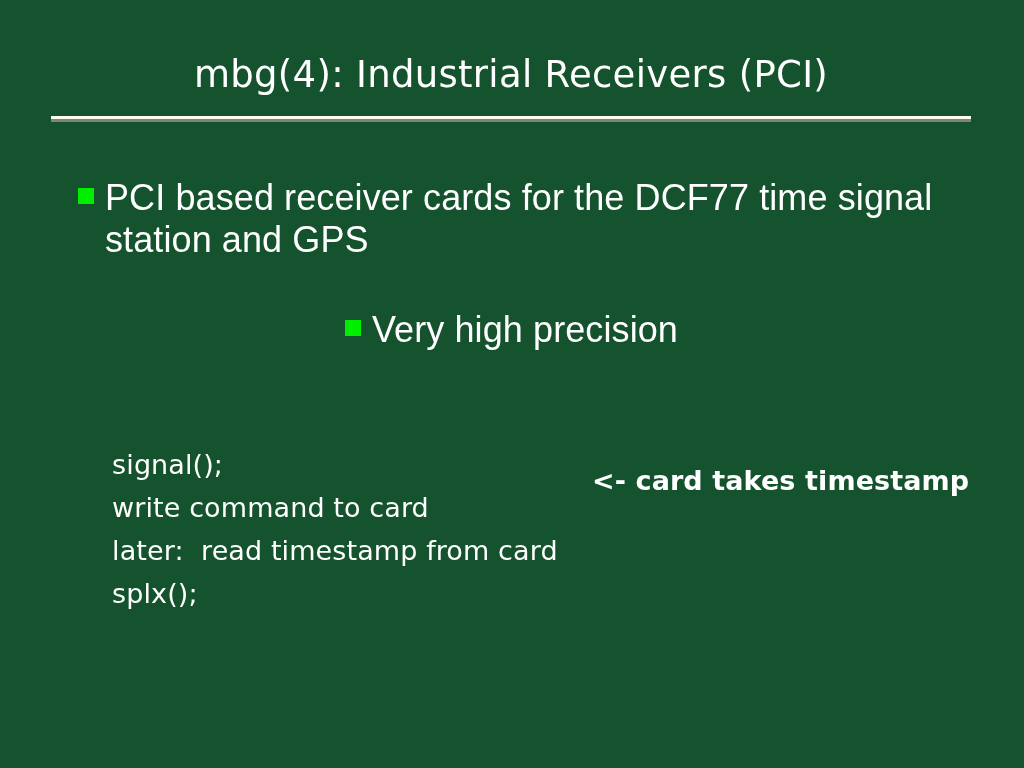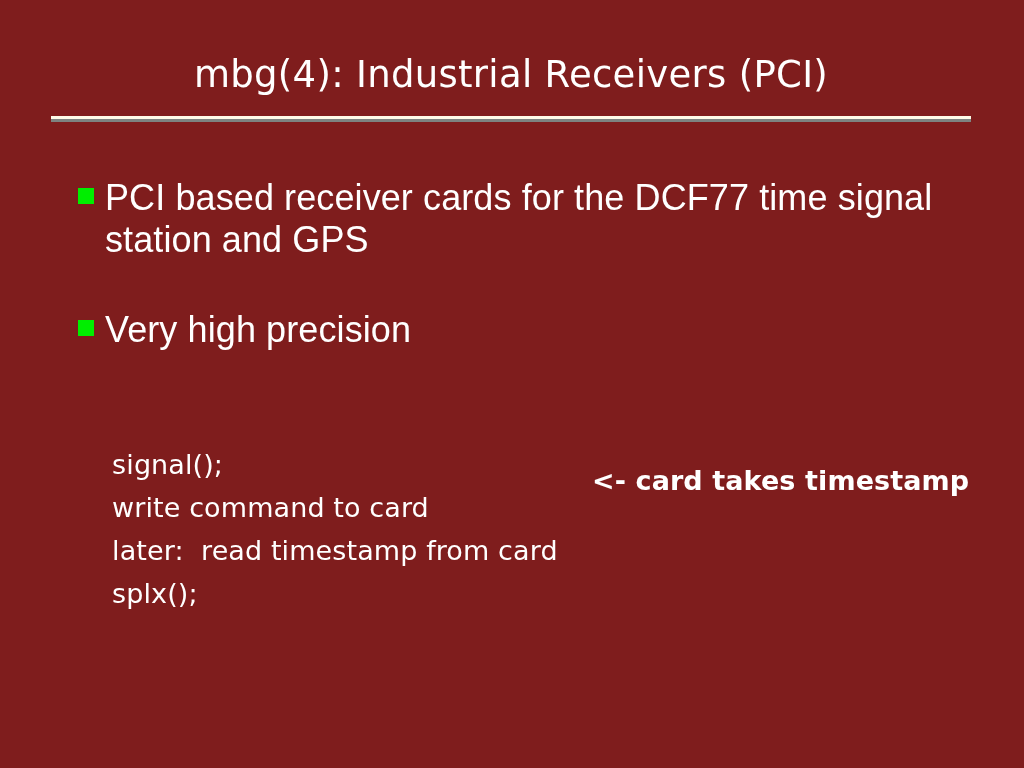--- a/index.html
+++ b/index.html
@@ -9,21 +9,21 @@
   body {
     width: 1024px;
     height: 768px;
     overflow: hidden;
     font-family: "DejaVu Sans", sans-serif;
   }
   #slide {
     position: relative;
     width: 1024px;
     height: 768px;
-    background: #7f1d1d;
+    background: #14532d;
     box-sizing: border-box;
   }
 
   
   #slide-title {
     position: absolute;
     left: 51px;
     top: 52px;
     width: 920px;
     text-align: center;
@@ -68,21 +68,21 @@
   .bullet-text {
     color: #ffffff;
     font-family: Liberation Sans, sans-serif;
     font-size: 36px;
     font-weight: 400;
     line-height: 42px;
     margin-left: 11px;
     letter-spacing: 0.1px;
   }
   #bullet-0 { left: 78px; top: 177px; width: 860px; }
-  #bullet-1 { left: 78px; top: 309px; width: 600px; }
+  #bullet-1 { left: 78px; top: 309px; width: 600px; justify-content: flex-end; }
 
   
   #code-block {
     position: absolute;
     left: 60px;
     top: 400px;
     width: 930px;
     color: #ffffff;
     font-family: "DejaVu Sans", sans-serif;
     font-size: 27px;

